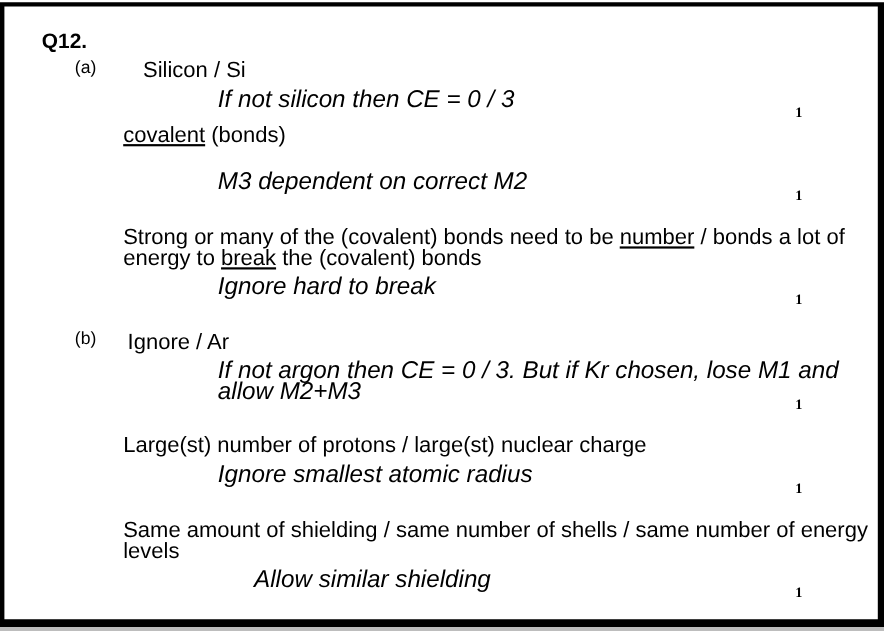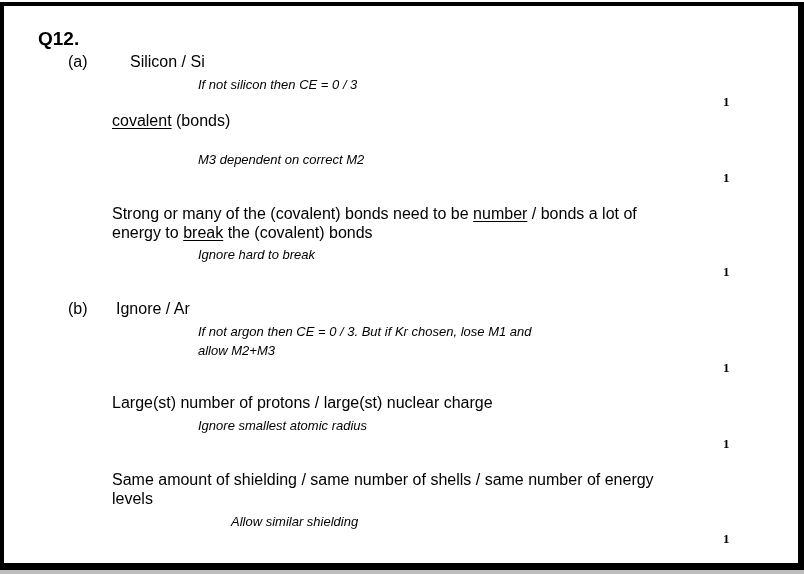--- a/index.html
+++ b/index.html
@@ -16,22 +16,22 @@
       background: #fff;
     }
     .bottom-strip {
       position: absolute; left: 0; top: 570px; width: 804px; height: 4px; background: #bdbdbd;
     }
     .doc { position: absolute; left: 0; top: 0; width: 804px; height: 574px;
       font-family: "Liberation Sans", sans-serif; color: #000; }
     .abs { position: absolute; white-space: nowrap; text-align: center; }
     .q-title { left: 38px; top: 28px; font-size: 19px; font-weight: bold; }
     .part { font-size: 16px; }
-    .ans { font-size: 16px; }
-    .note { font-size: 13px; font-style: italic; }
+    .ans { font-size: 20px; }
+    .note { font-size: 22px; font-style: italic; }
     .mark { font-family: "Liberation Serif", serif; font-size: 13px; font-weight: bold; }
     u { text-decoration: underline; text-underline-offset: 2px; }
   </style>
 </head>
 <body>
 
 <div class="frame"></div>
 <div class="bottom-strip"></div>
 
 <div class="doc">

